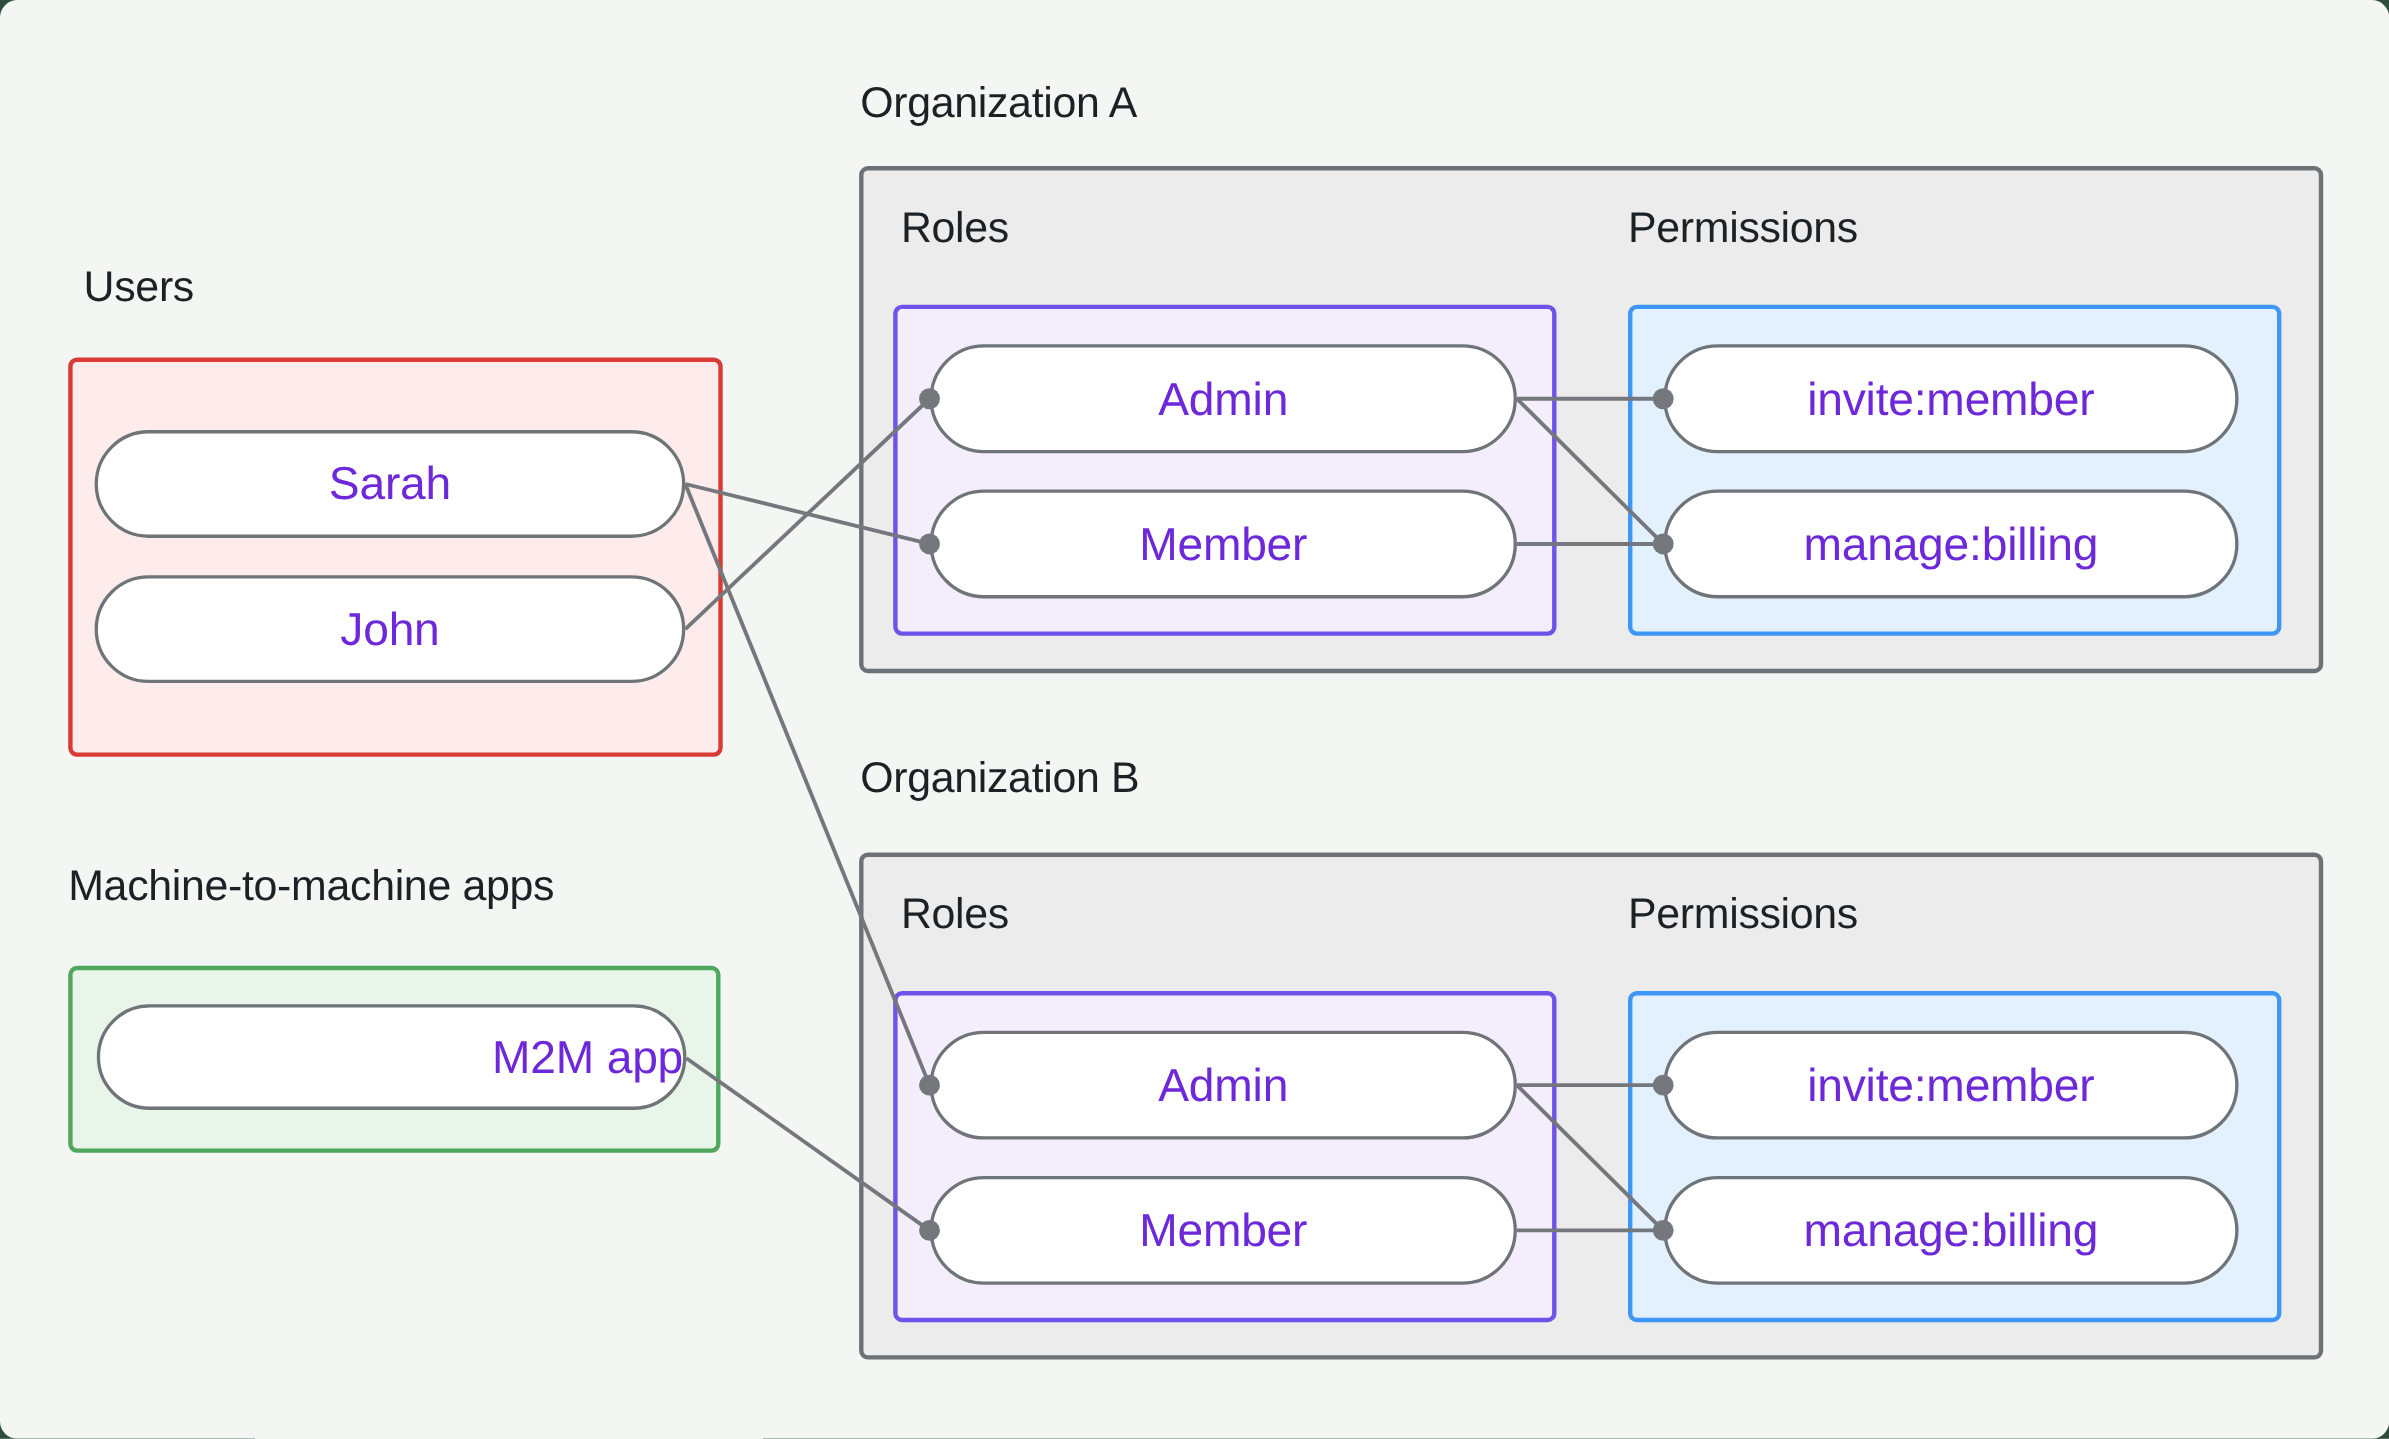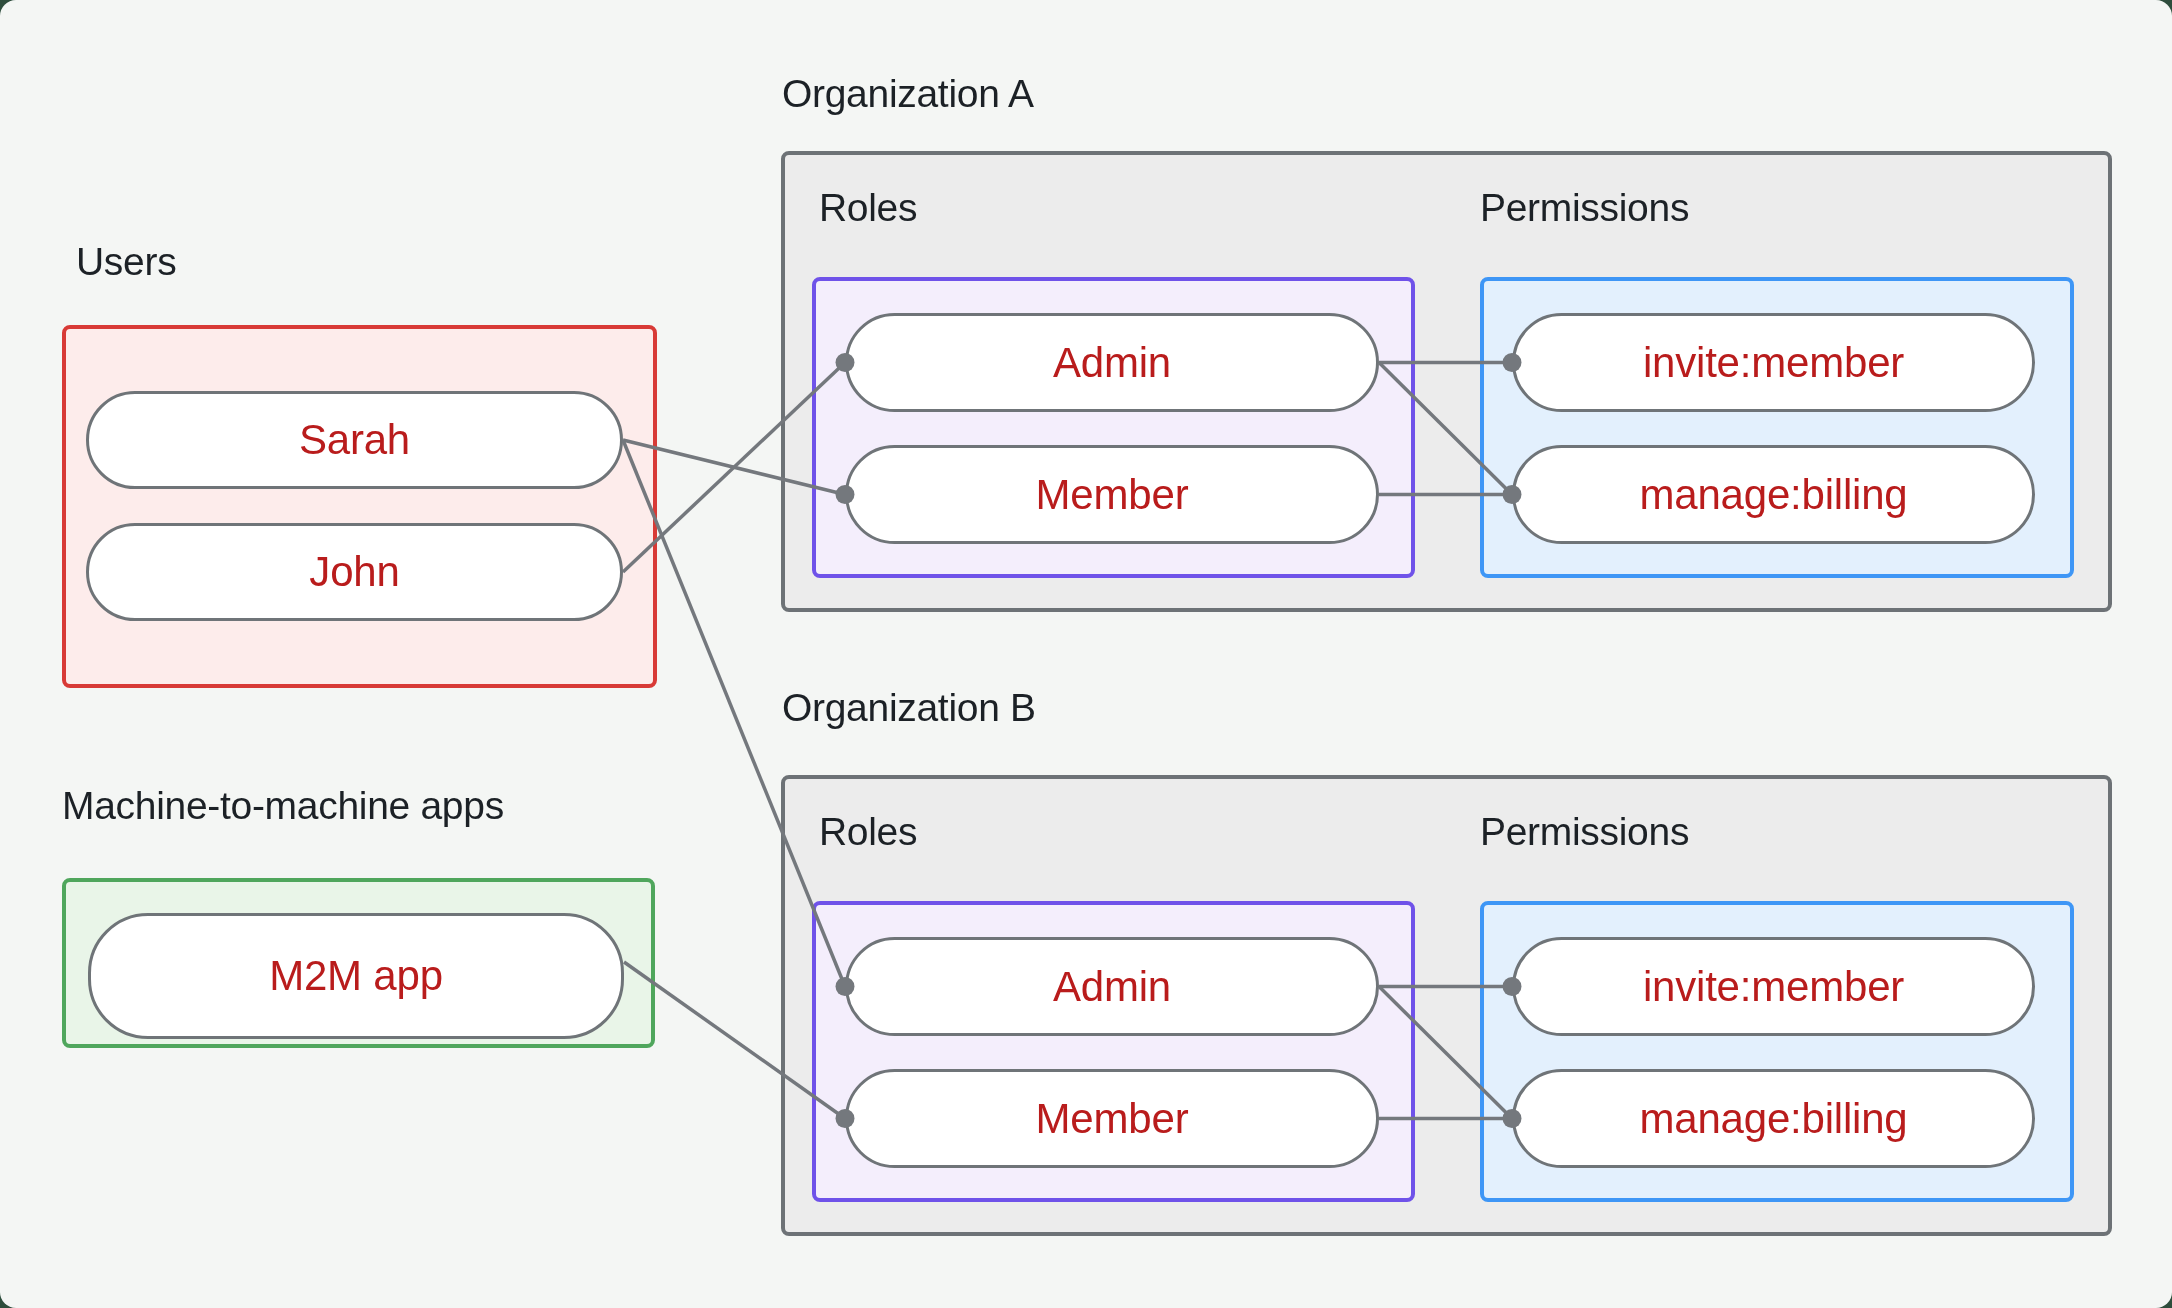--- a/index.html
+++ b/index.html
@@ -22,41 +22,41 @@
   }
   .group-box{border-radius:8px;}
   .users-box{background:#fdeceb;border:4px solid #d83a36;}
   .m2m-box{background:#e9f5e8;border:4px solid #4fa65c;}
   .org-box{background:#ececec;border:4px solid #6d7276;}
   .roles-box{background:#f4eefc;border:4px solid #6f52e9;}
   .perms-box{background:#e3f0fd;border:4px solid #3e96f6;}
   .pill{
     background:#ffffff;border:3px solid #6f7478;border-radius:60px;
     display:flex;align-items:center;justify-content:center;
-    font-size:42px;color:#b91c1c;letter-spacing:-0.2px;
+    font-size:42px;color:#6d28d9;letter-spacing:-0.2px;
   }
   svg.wires{position:absolute;left:0;top:0;pointer-events:none;}
 </style>
 </head>
 <body>
 
 <div class="card">
 
   <div class="abs section-label" style="left:76px;top:240px;">Users</div>
   <div class="abs group-box users-box" style="left:62px;top:325px;width:595px;height:363px;"></div>
   <div class="abs pill" style="left:86px;top:391px;width:537px;height:98px;">
     <span>Sarah</span>
   </div>
   <div class="abs pill" style="left:86px;top:523px;width:537px;height:98px;">
     <span>John</span>
   </div>
 
   <div class="abs section-label" style="left:62px;top:784px;">Machine-to-machine apps</div>
   <div class="abs group-box m2m-box" style="left:62px;top:878px;width:593px;height:170px;"></div>
-  <div class="abs pill" style="left:88px;top:913px;width:536px;height:126px;">
+  <div class="abs pill" style="left:88px;top:913px;width:536px;height:96px;justify-content:flex-end;">
     <span>M2M app</span>
   </div>
 
   <div class="abs section-label" style="left:782px;top:62px;margin-top:10px;">Organization A</div>
   <div class="abs group-box org-box" style="left:781px;top:151px;width:1331px;height:461px;"></div>
   <div class="abs section-label" style="left:819px;top:186px;">Roles</div>
   <div class="abs section-label" style="left:1480px;top:186px;">Permissions</div>
   <div class="abs group-box roles-box" style="left:812px;top:277px;width:603px;height:301px;"></div>
   <div class="abs pill" style="left:845px;top:313px;width:534px;height:99px;">
     <span>Admin</span>

